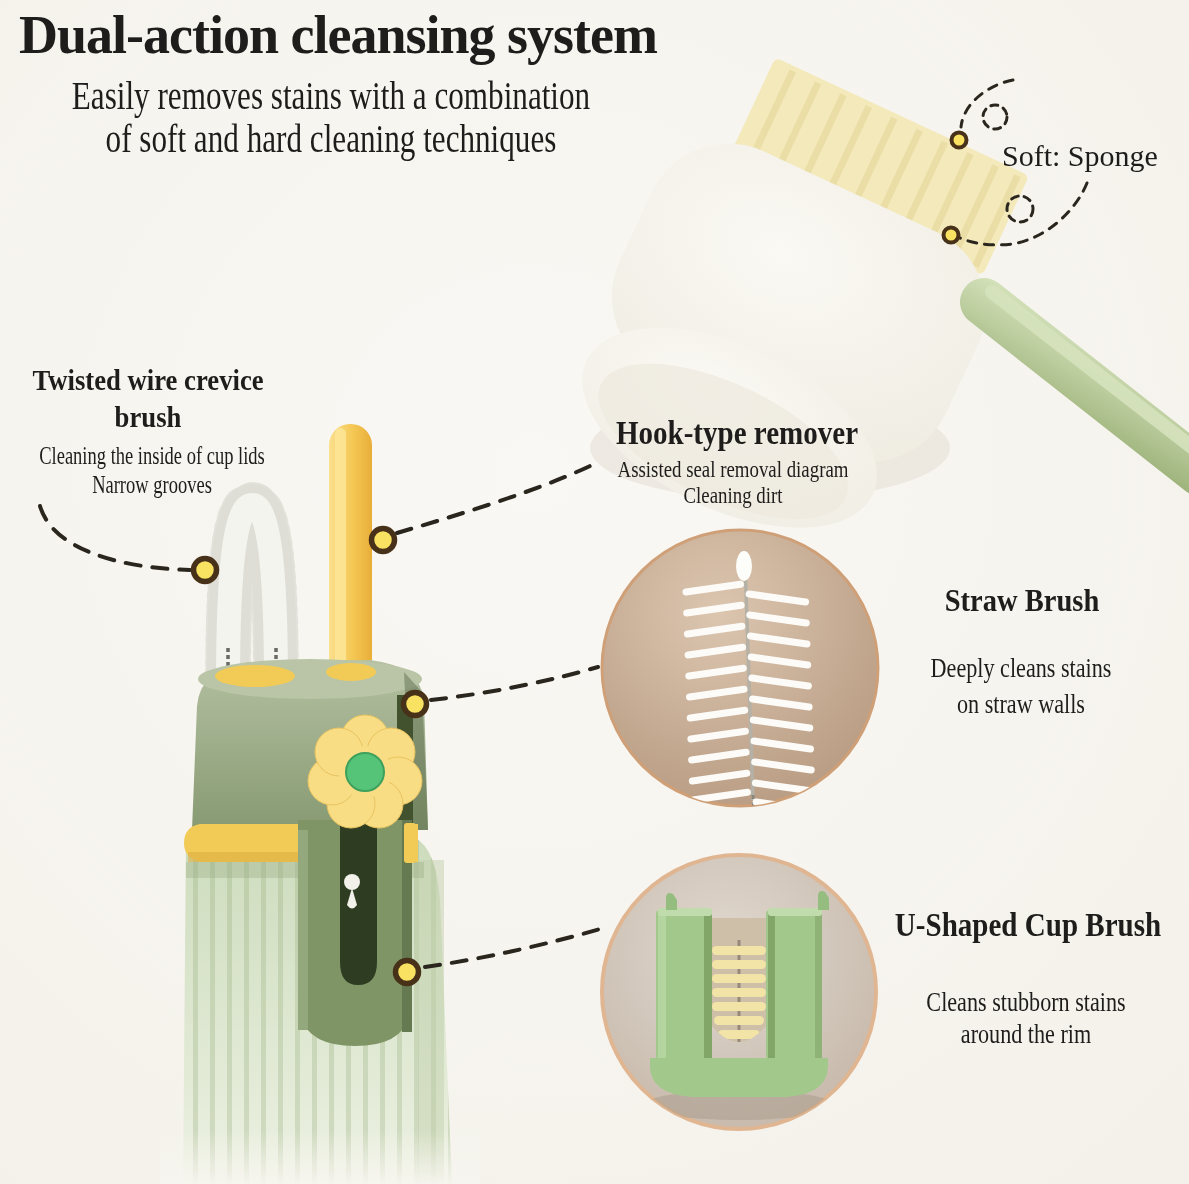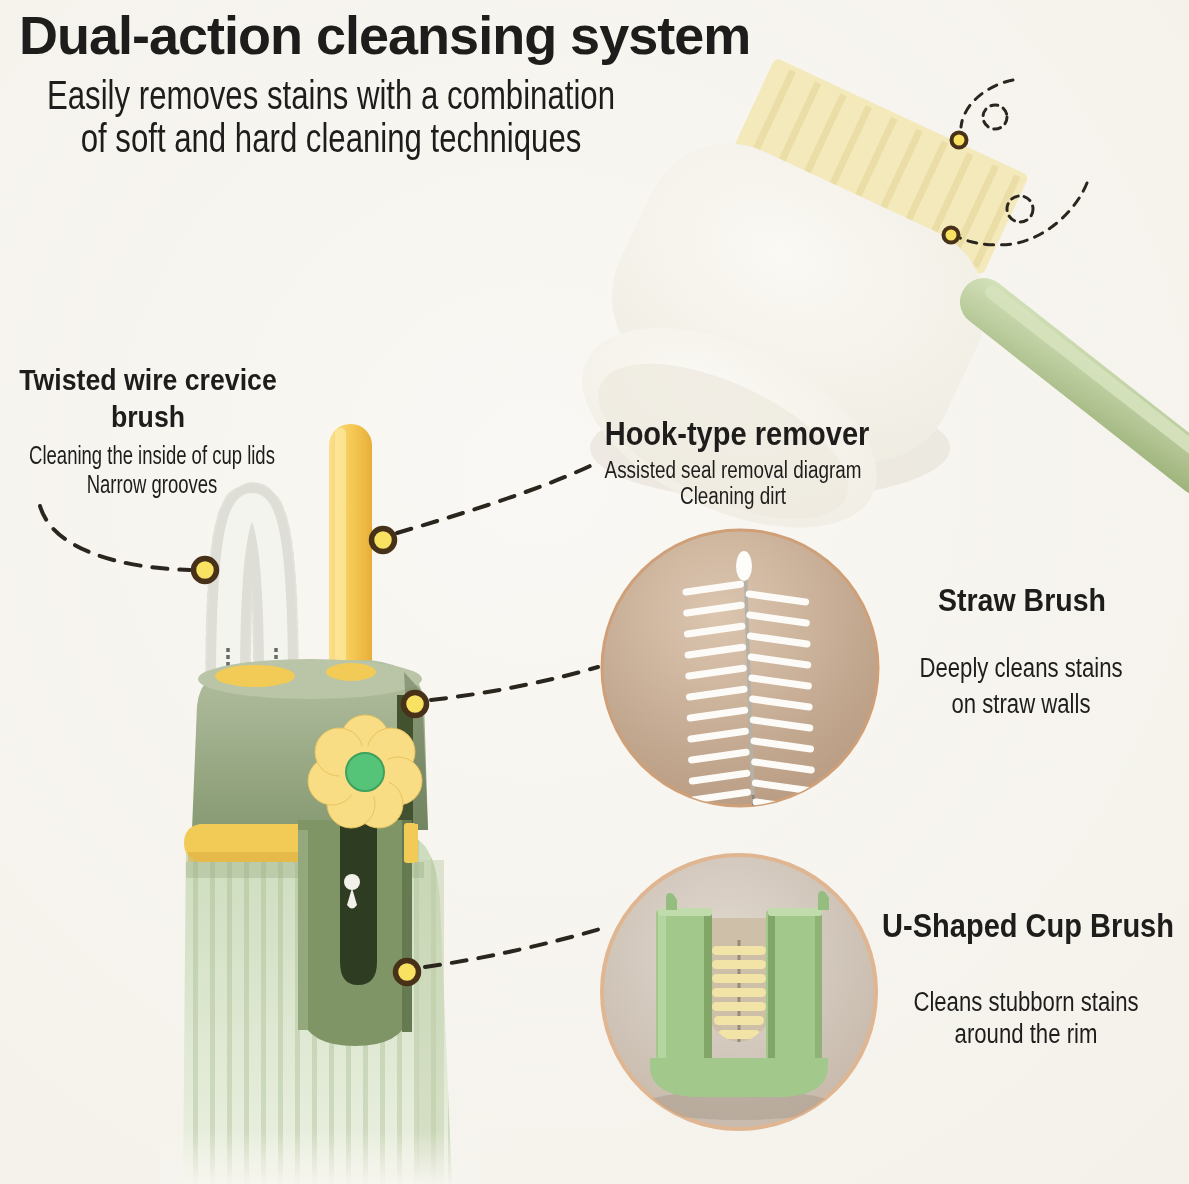--- a/index.html
+++ b/index.html
@@ -1,19 +1,19 @@
 <!DOCTYPE html>
 <html style="--bg: #f7f5ef; --ink: #1e1d1b; --dash: #2a261e; --dot-fill: #f9e162; --dot-ring: #473118; --yellow: #f2cb56; --yellow-pale: #f9dd85; --flower-center: #56c478; --green-cap: #97a983; --green-cap-light: #b9c5a6; --green-panel: #7f9566; --green-slot: #2e3d21; --green-body: #d6e2c6; --handle: #b1c492; --handle-light: #d6e3bd; --sponge: #f9f7f2; --bristle: #f3e9bb; --bristle-stripe: #e9dca2; --tan-fill: #cdb29a; --tan-ring: #cfa078; --gray-fill: #d5cabf; --gray-ring: #dfb691; --wire: #ebebe5; --u-green: #a2c88c; --u-bristle: #f2e4a6; --cavity: #cec0a8;"><head>
 <meta charset="utf-8">
 <style>
   html,body{margin:0;padding:0;background:#e8e6e0;}
   .stage{
     position:relative;width:1189px;height:1184px;overflow:hidden;
     background:var(--bg,#f7f5ef);
-    font-family:Liberation Sans, sans-serif;
+    font-family:Liberation Serif, serif;
   }
   .stage svg{position:absolute;left:0;top:0;}
   .t{position:absolute;white-space:nowrap;color:var(--ink,#1e1d1b);}
   .t .line{display:block;}
   .b{font-weight:bold;}
   .ctr{text-align:center;}
   #title{left:19px;top:4px;font-size:54px;font-weight:bold;letter-spacing:-1px;}
   #subtitle{left:331px;top:74px;font-size:41px;line-height:43px;transform:translateX(-50%) scaleX(.76);}
   #hard-label{left:928px;top:40px;font-size:30px;}
   #soft-label{left:1002px;top:139px;font-size:30px;}
@@ -261,20 +261,21 @@
     </g>
   </svg>
 
   <div class="t" id="title">Dual-action cleansing system</div>
 
   <div class="t ctr" id="subtitle">
     <span class="line">Easily removes stains with a combination</span>
     <span class="line">of soft and hard cleaning techniques</span>
   </div>
 
+  <div class="t" id="soft-label">Soft: Sponge</div>
 
   <div class="t ctr b" id="twisted-title">
     <span class="line">Twisted wire crevice</span>
     <span class="line">brush</span>
   </div>
   <div class="t ctr" id="twisted-desc">
     <span class="line">Cleaning the inside of cup lids</span>
     <span class="line">Narrow grooves</span>
   </div>
 

